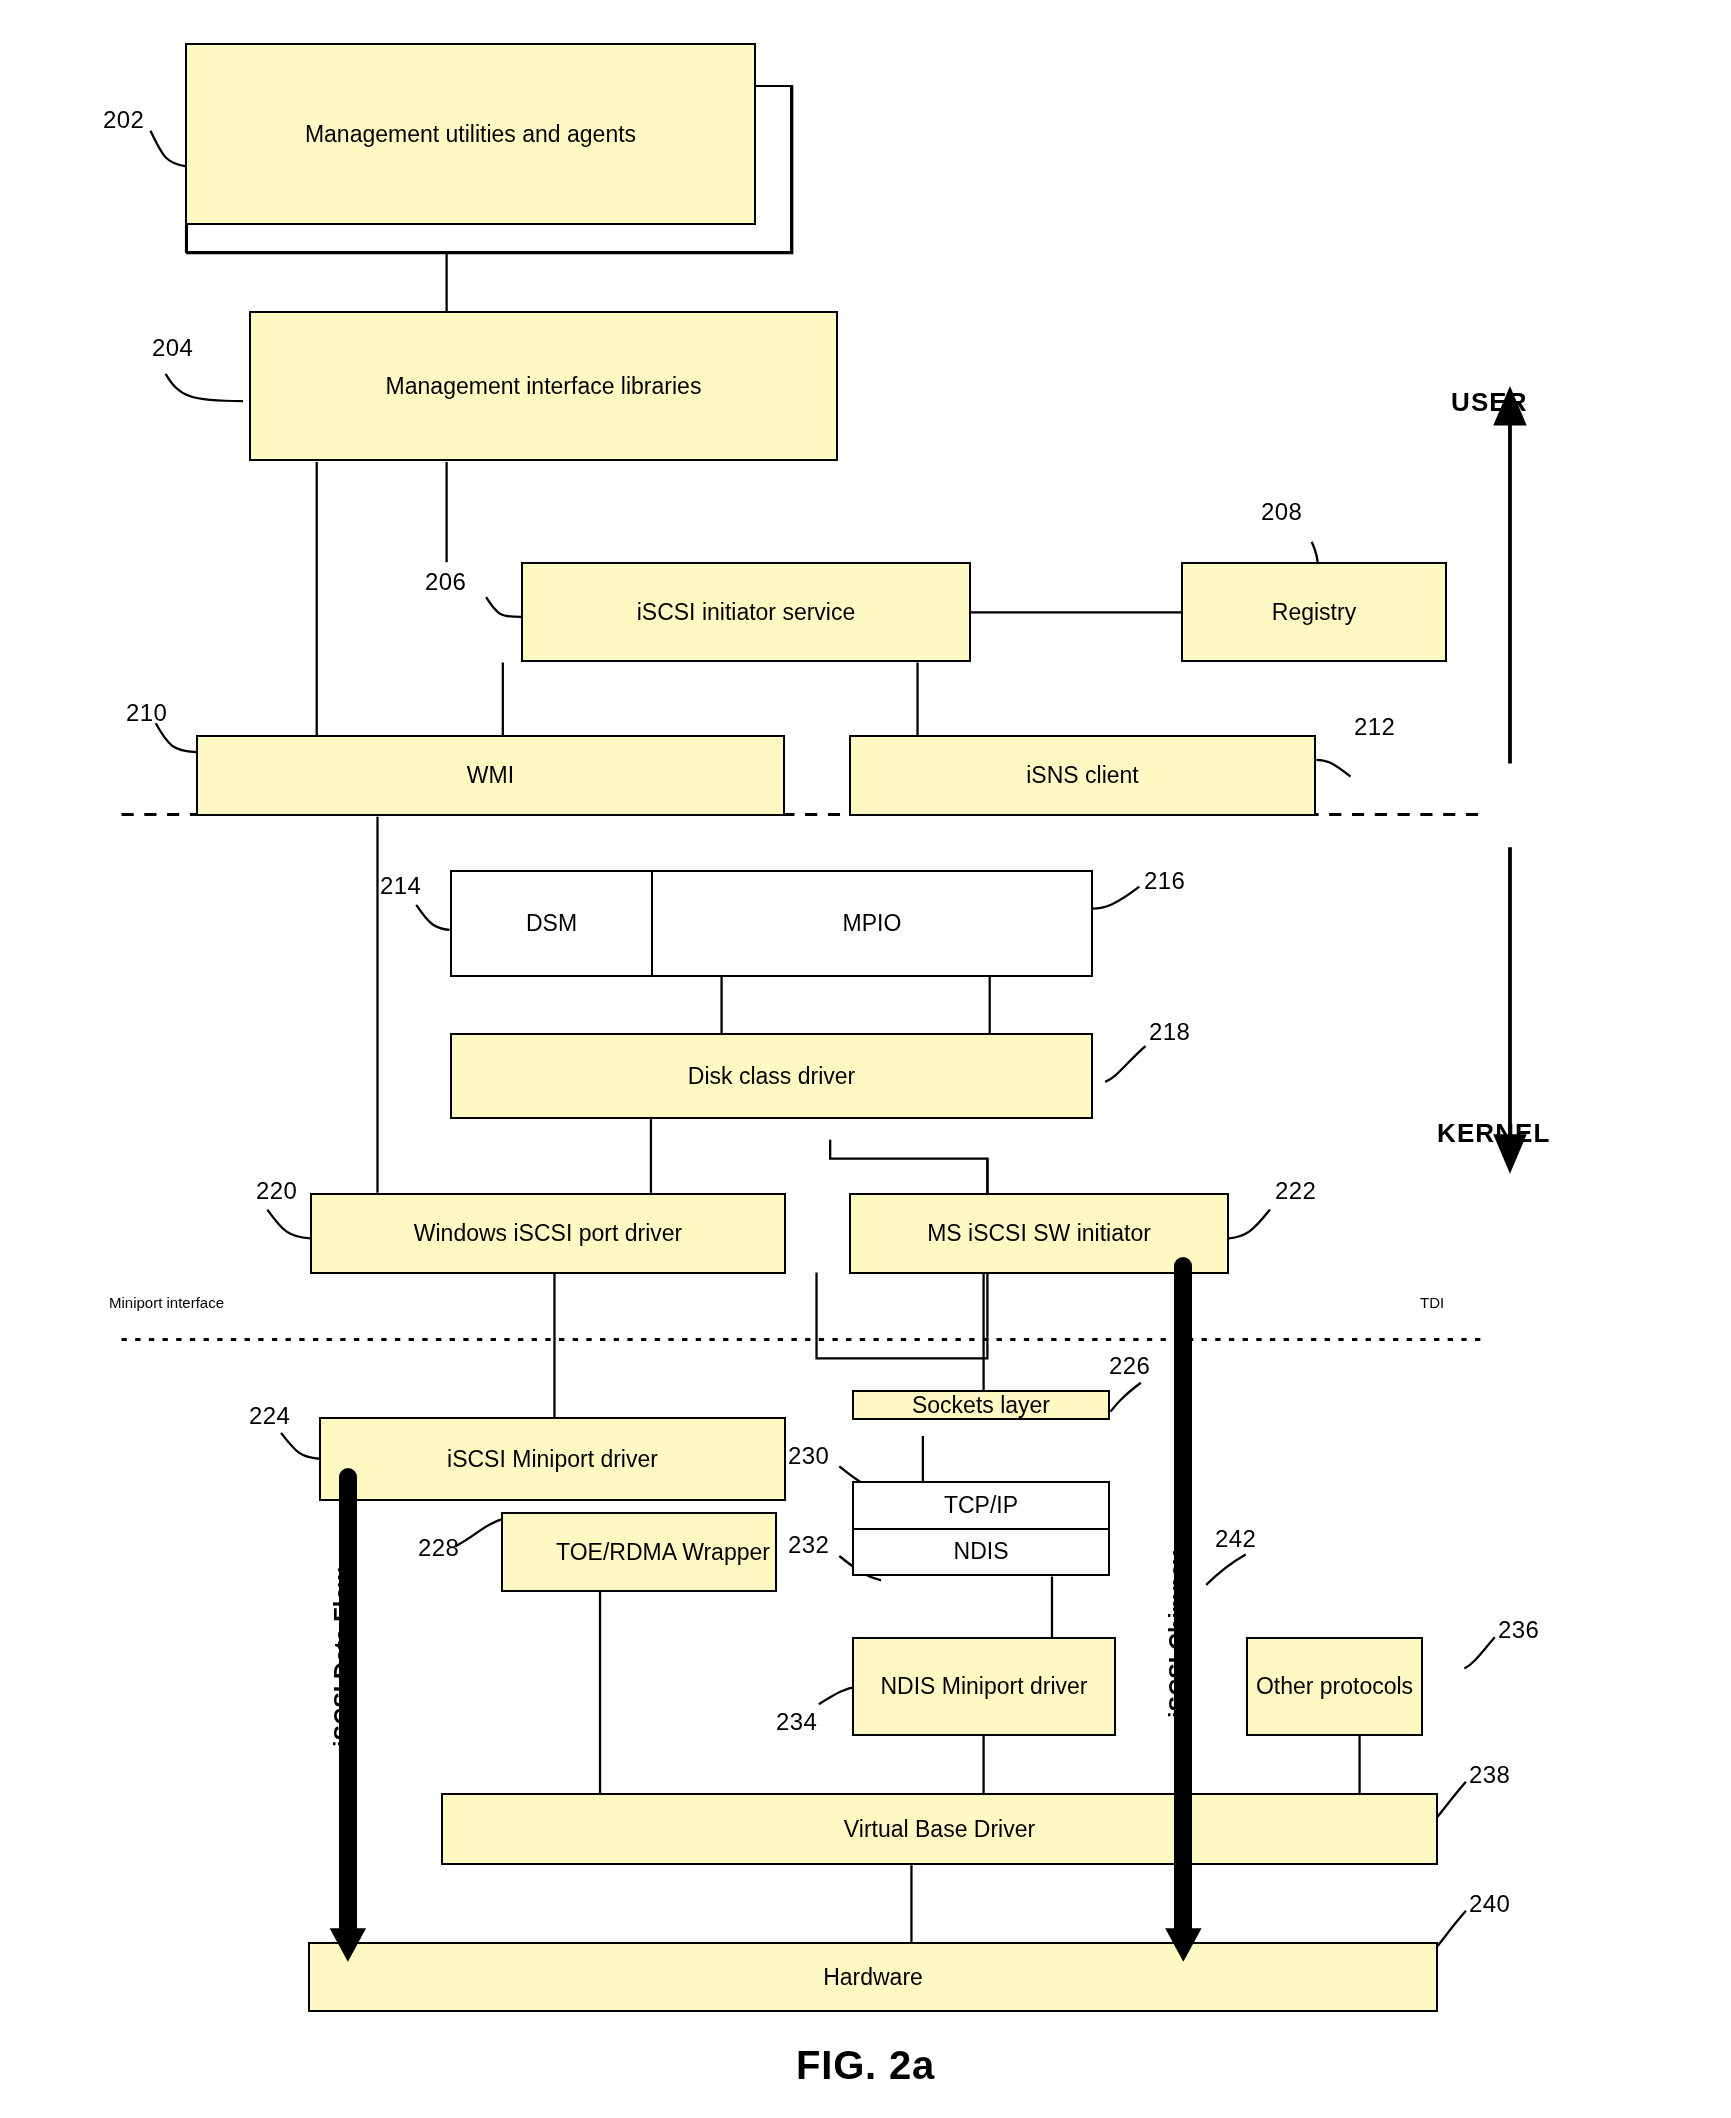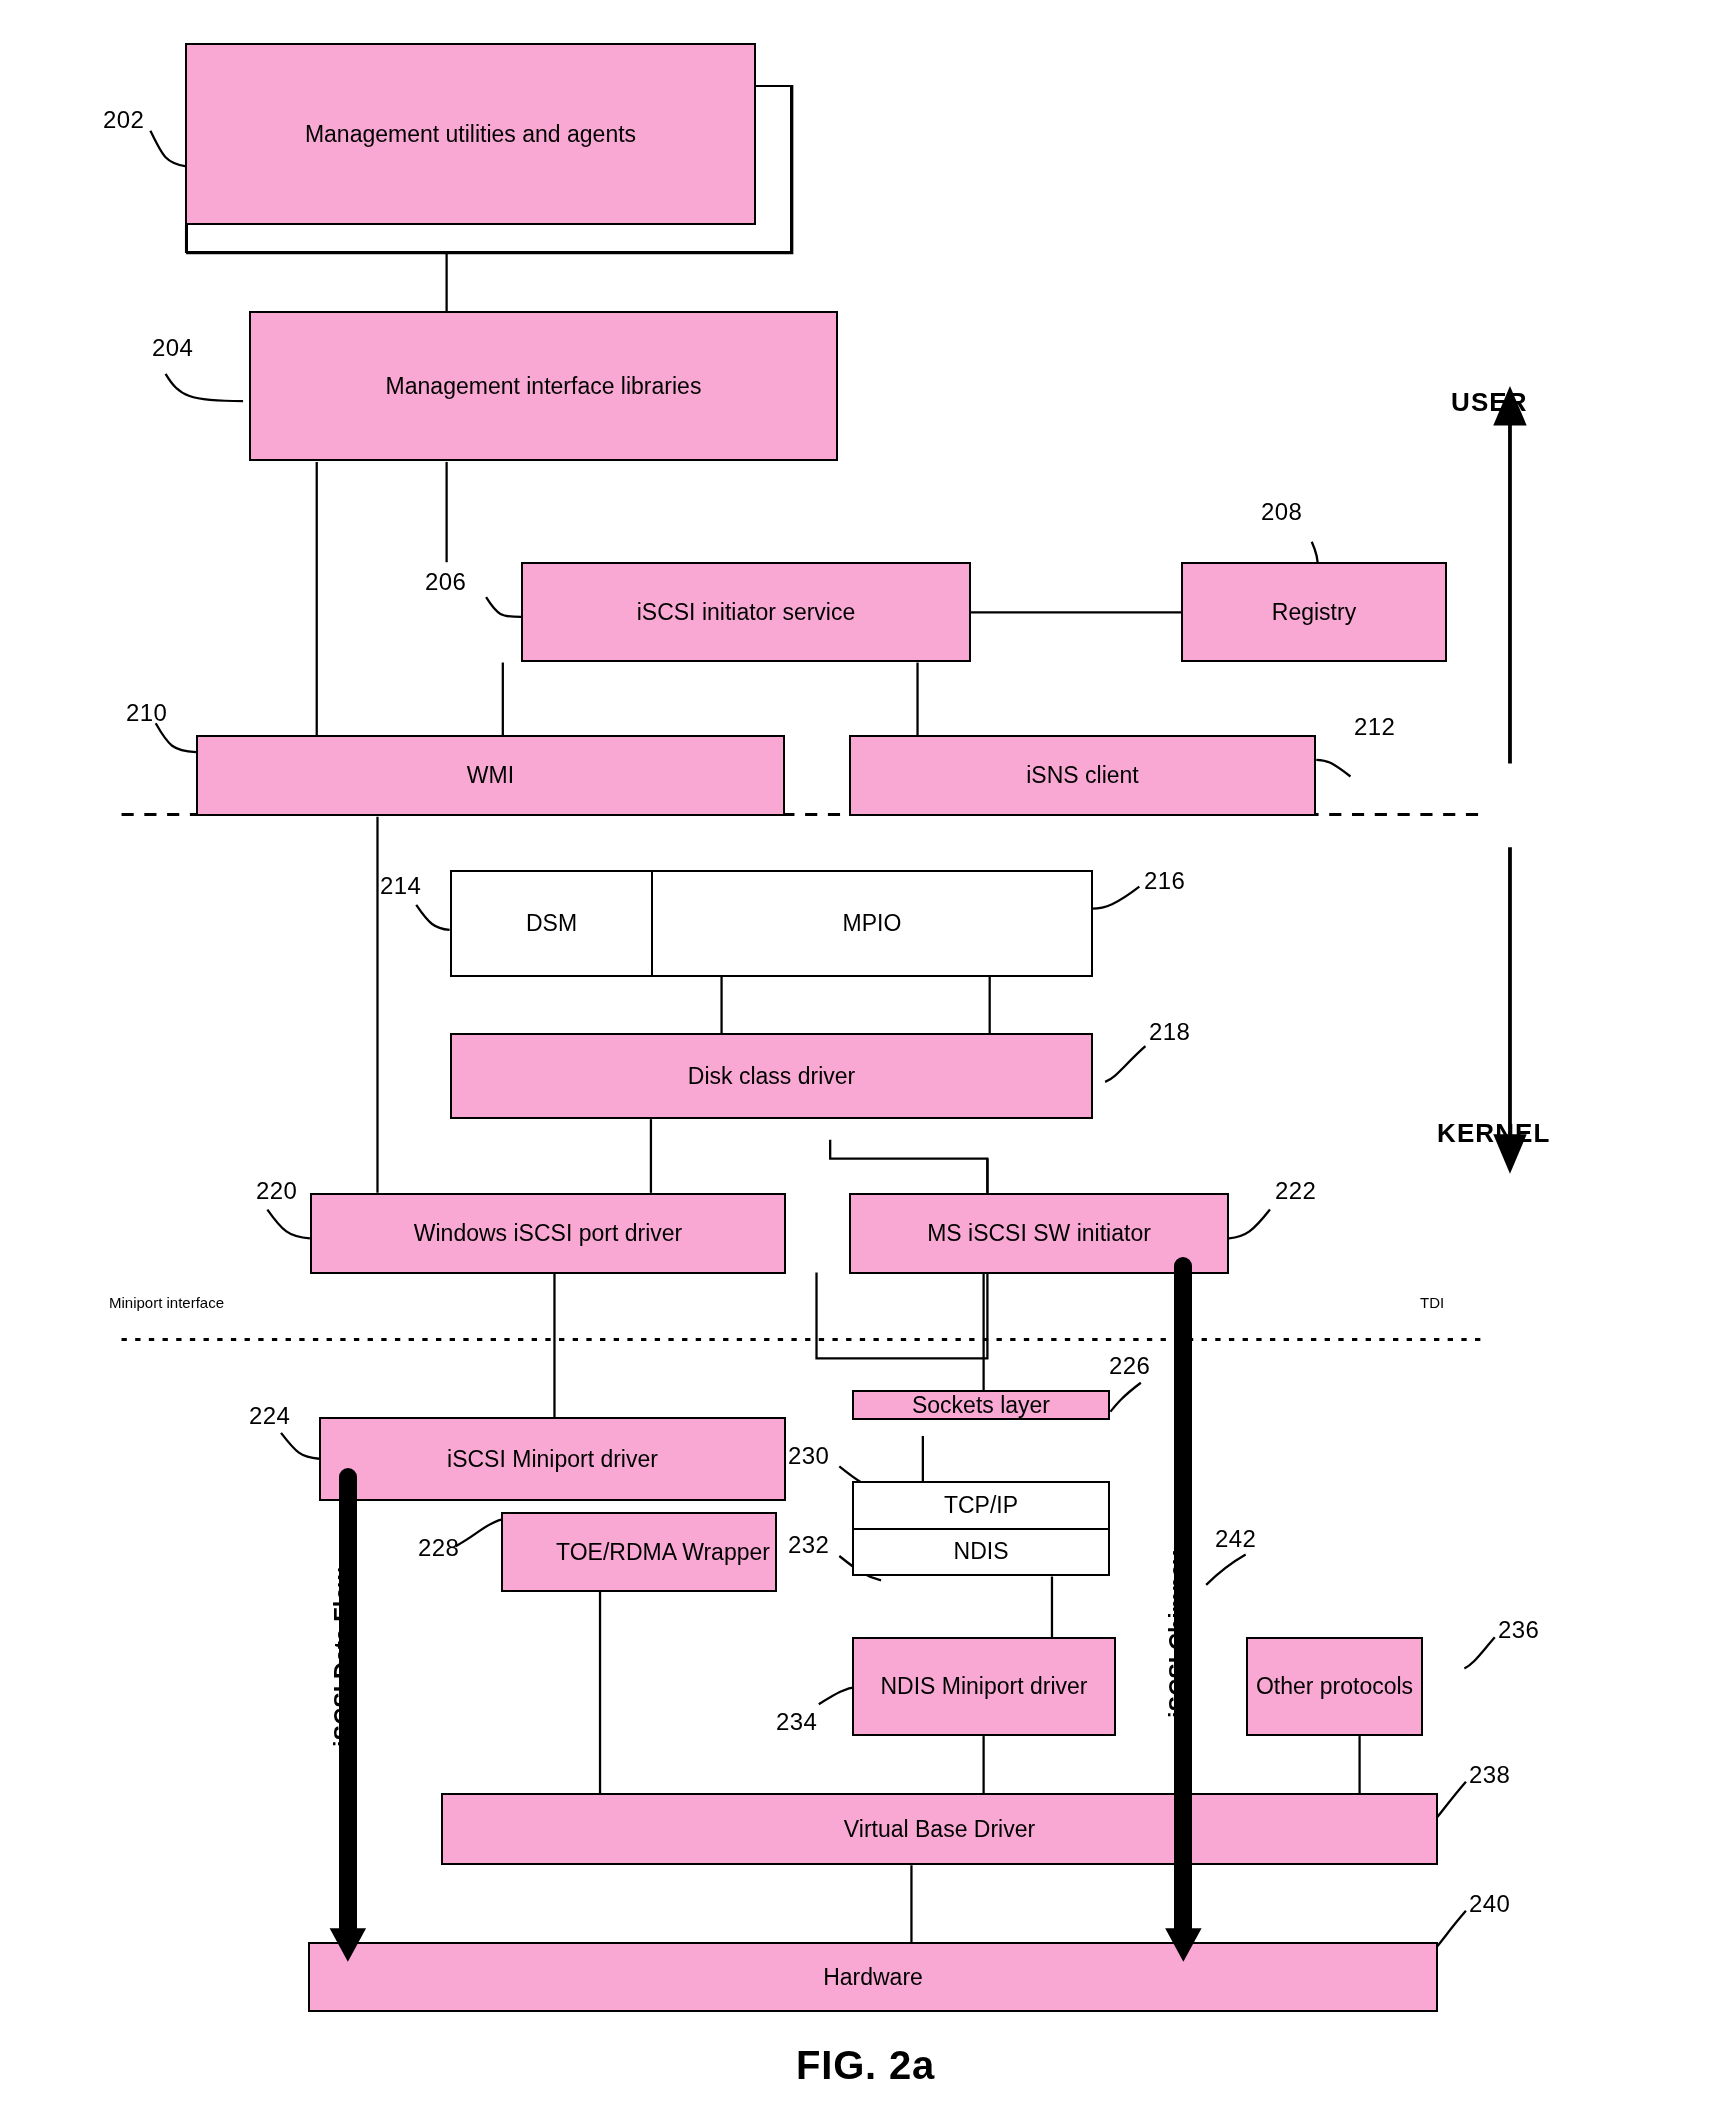--- a/index.html
+++ b/index.html
@@ -3,21 +3,21 @@
 <meta charset="utf-8">
 <style>
   html,body{margin:0;padding:0;background:#fff;}
   body{width:1731px;height:2119px;position:relative;
        font-family:"Liberation Sans",sans-serif;color:#000;
        -webkit-font-smoothing:none;}
   #fig{position:absolute;left:0;top:0;width:1731px;height:2119px;}
   svg.layer{position:absolute;left:0;top:0;width:1731px;height:2119px;overflow:visible;}
 
   
-  .box{position:absolute;border:2.3px solid #000;background:#f9a8d4;
+  .box{position:absolute;border:2.3px solid #000;background:#fef9c3;
        display:flex;align-items:center;justify-content:center;
        text-align:center;font-size:23px;line-height:1.15;
        box-sizing:border-box;z-index:5;}
   .box.shadow{z-index:3;background:#fff;}
   .split{position:absolute;border:2.3px solid #000;background:#fff;
          display:flex;box-sizing:border-box;z-index:5;}
   .split > div{flex:1;display:flex;align-items:center;justify-content:center;
                font-size:23px;box-sizing:border-box;}
   .split > div + div{border-left:2.3px solid #000;}
   .stackv{position:absolute;border:2.3px solid #000;background:#fff;

